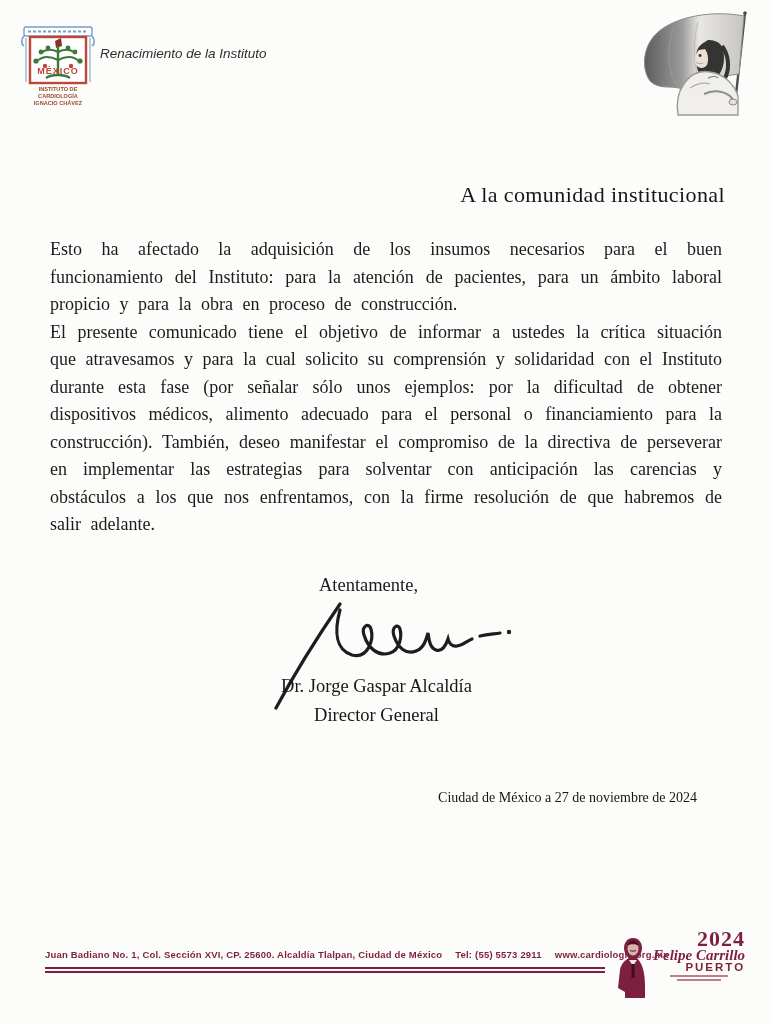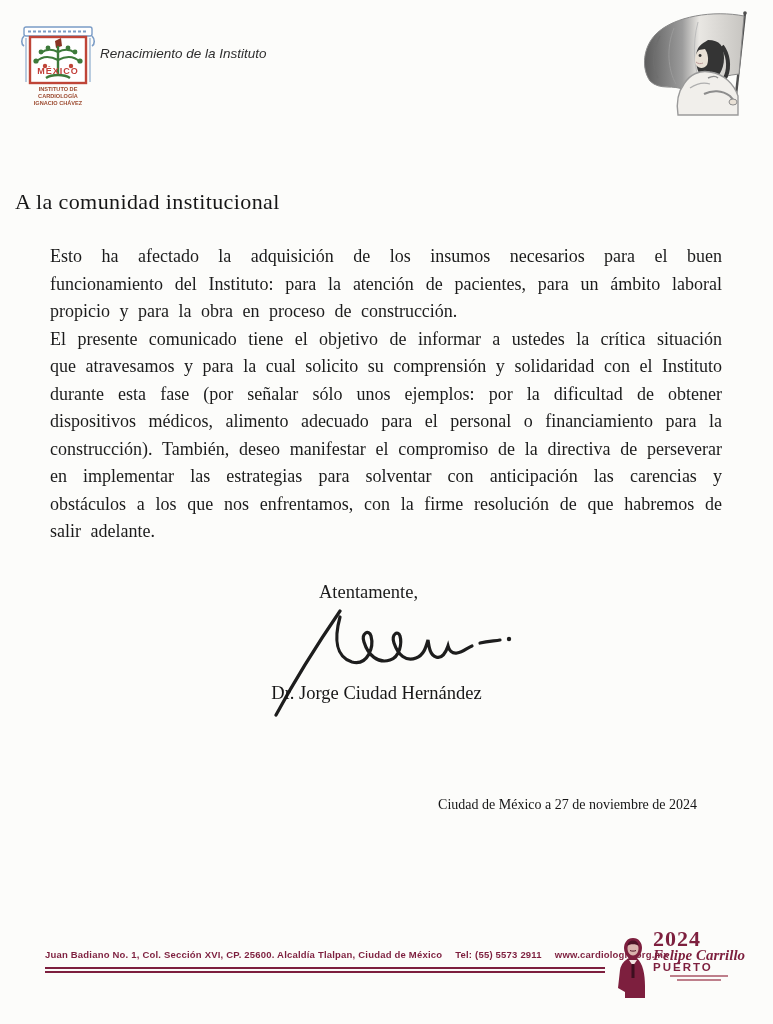--- a/index.html
+++ b/index.html
@@ -14,22 +14,22 @@
   }
   
   .logo{position:absolute;left:20px;top:26px;width:76px;height:84px;}
   .header-text{position:absolute;left:100px;top:38px;font-family:"Liberation Sans",sans-serif;}
   .institute-name{font-size:16px;font-weight:bold;color:#262626;letter-spacing:.2px;}
   .motto{font-size:13.5px;font-style:italic;color:#2e2e2e;margin-top:8px;}
   .flag-art{position:absolute;left:638px;top:10px;width:124px;height:106px;}
   
   .content{padding-top:174px;}
   .letter-title{
-    margin:15px;padding-right:40px;
-    text-align:left;
+    margin:8px;padding-right:40px;
+    text-align:right;
     font-size:22px;font-weight:normal;
     color:#161616;letter-spacing:.4px;
   }
   .paras{margin:28px 51px 0 50px;}
   .paras p{
     margin:0;
     font-size:18px;line-height:27.5px;
     text-align:justify;
     word-spacing:5px;
     color:#1b1b1b;
@@ -54,21 +54,21 @@
     font-size:9.5px;font-weight:bold;color:#7d1f3e;
     letter-spacing:.2px;white-space:nowrap;
   }
   .footer-text .sep{display:inline-block;width:13px;}
   .footer-rule{
     position:absolute;left:45px;top:31px;width:560px;height:2px;
     border-top:2.5px solid #7d1f3e;border-bottom:2.5px solid #7d1f3e;
   }
   .year-badge{position:absolute;left:615px;top:-8px;display:flex;align-items:flex-start;}
   .badge-portrait{width:36px;height:62px;margin-top:8px;}
-  .badge-text{margin-left:2px;text-align:left;color:#7d1f3e;}
+  .badge-text{margin-left:2px;text-align:right;color:#7d1f3e;}
   .badge-year{font-family:"Liberation Serif",serif;font-weight:bold;font-size:22px;line-height:22px;letter-spacing:1px;}
   .badge-first{font-family:"Liberation Serif",serif;font-style:italic;font-weight:bold;font-size:15px;line-height:11px;}
   .badge-last{font-family:"Liberation Sans",sans-serif;font-weight:bold;font-size:11.5px;line-height:12px;letter-spacing:2px;}
   .badge-micro{width:58px;height:2px;background:#a56;opacity:.75;margin:2px auto 0;}
   .badge-micro.m2{width:44px;}
 </style>
 </head>
 <body>
 
 <div class="page">
@@ -145,21 +145,22 @@
 
     <div class="sig-wrap">
       <svg class="sig-svg" viewBox="0 0 310 112" aria-hidden="true">
         <g fill="none" stroke="#1d1d1d" stroke-width="3.2" stroke-linecap="round">
           <path d="M46,110 C60,84 84,44 110,6"></path>
           <path d="M110,12 C104,34 106,52 122,57 C138,61 144,42 141,31 C139,24 131,28 134,37 C138,50 148,59 160,55 C170,52 172,38 170,31 C168,25 161,29 164,38 C168,50 176,57 186,53 C194,50 196,42 198,35 C199,42 200,50 206,52 C212,54 216,47 218,41 C219,45 222,49 227,48 C233,47 237,43 242,41"></path>
           <path d="M250,38 C258,36 264,36 270,35"></path>
         </g>
         <circle cx="279" cy="34" r="2.2" fill="#1d1d1d"></circle>
       </svg>
-      <div class="sig-name">Dr. Jorge Ciudad Hernández</div>
+      <div class="sig-name">Dr. Jorge Gaspar Alcaldía</div>
+      <div class="sig-title">Director General</div>
     </div>
 
     <div class="dateline">Ciudad de México a 27 de noviembre de 2024</div>
   </div>
 
   <div class="footer">
     <div class="footer-text">
       <span>Juan Badiano No. 1, Col. Sección XVI, CP. 25600. Alcaldía Tlalpan, Ciudad de México</span><span class="sep"></span><span>Tel: (55) 5573 2911</span><span class="sep"></span><span>www.cardiologia.org.mx</span>
     </div>
     <div class="footer-rule"></div>

